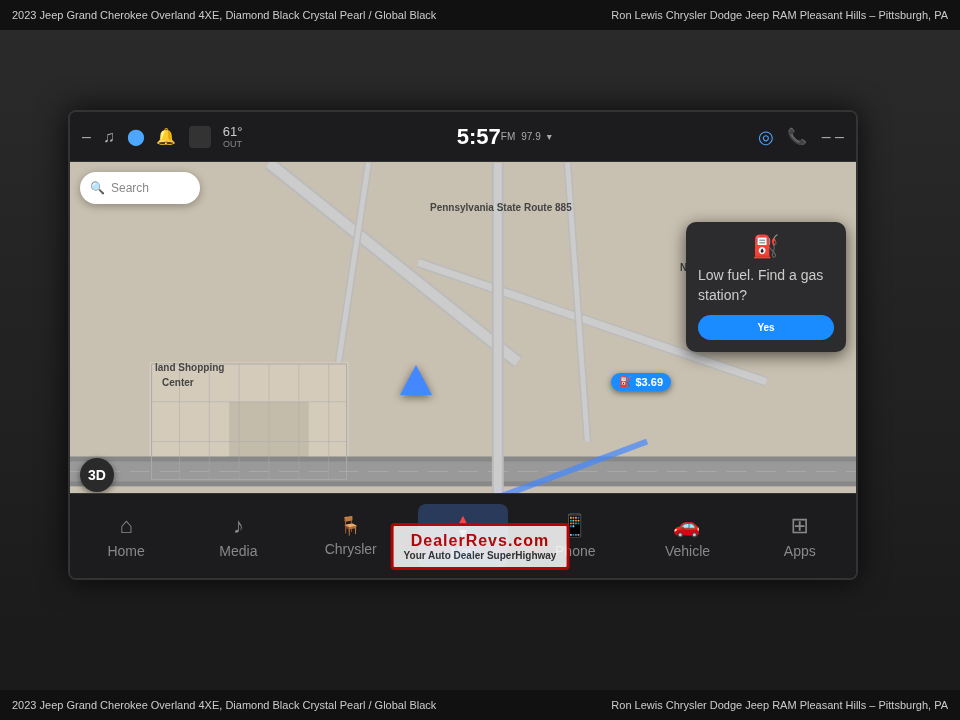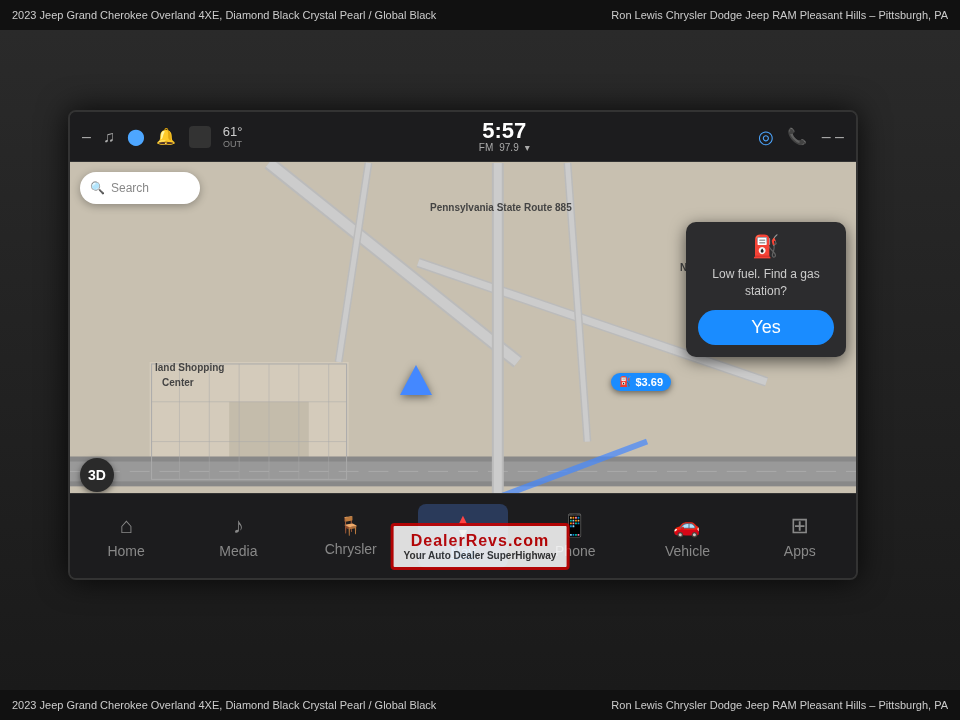--- a/index.html
+++ b/index.html
@@ -95,21 +95,21 @@
       cursor: pointer;
     }
     .screen-header-icon.active {
       color: #4da6ff;
     }
     .header-center {
       flex: 1;
       display: flex;
       justify-content: center;
       align-items: center;
-      flex-direction: column;
+      flex-direction: row;
     }
     .header-time {
       font-size: 22px;
       color: #fff;
       font-weight: bold;
       line-height: 1;
     }
     .header-ampm {
       font-size: 10px;
       color: #aaa;
@@ -297,35 +297,34 @@
     .fuel-icon-row {
       display: flex;
       justify-content: center;
       margin-bottom: 6px;
     }
     .fuel-pump-icon {
       font-size: 22px;
       color: #fff;
     }
     .fuel-text {
-      font-size: 12px;
+      font-size: 14px;
       color: #ccc;
-      text-align: center;
       margin-bottom: 10px;
       line-height: 1.4;
     }
     .fuel-yes-btn {
       background: #1a8cff;
       color: #fff;
       border: none;
       border-radius: 20px;
       width: 100%;
       padding: 7px 0;
-      font-size: 18px;
-      font-weight: normal;
+      font-size: 10px;
+      font-weight: bold;
       cursor: pointer;
     }
 
     
     .gas-marker {
       position: absolute;
       right: 180px;
       top: 54%;
       background: #1a8cff;
       border-radius: 20px;

